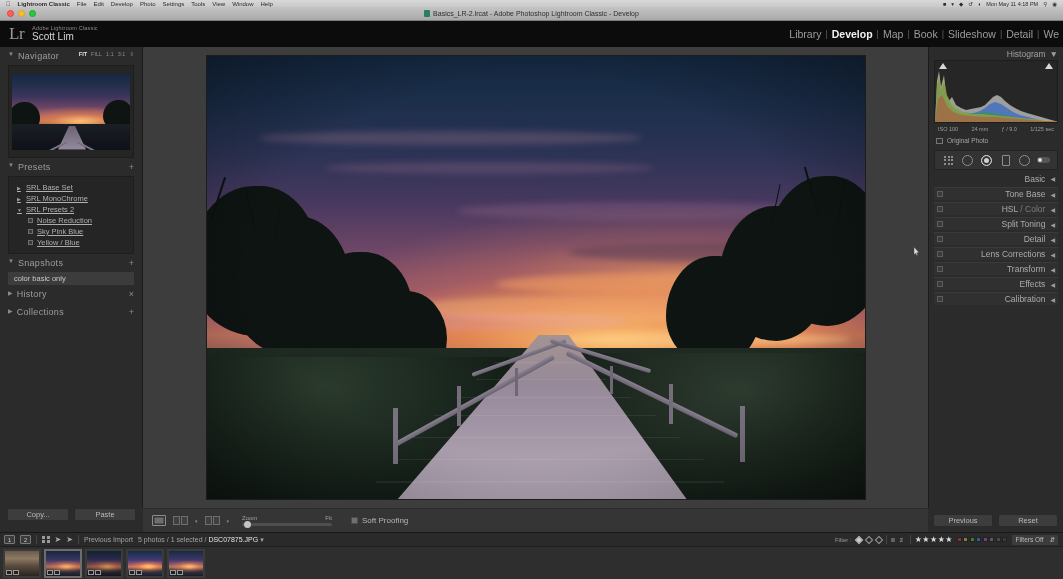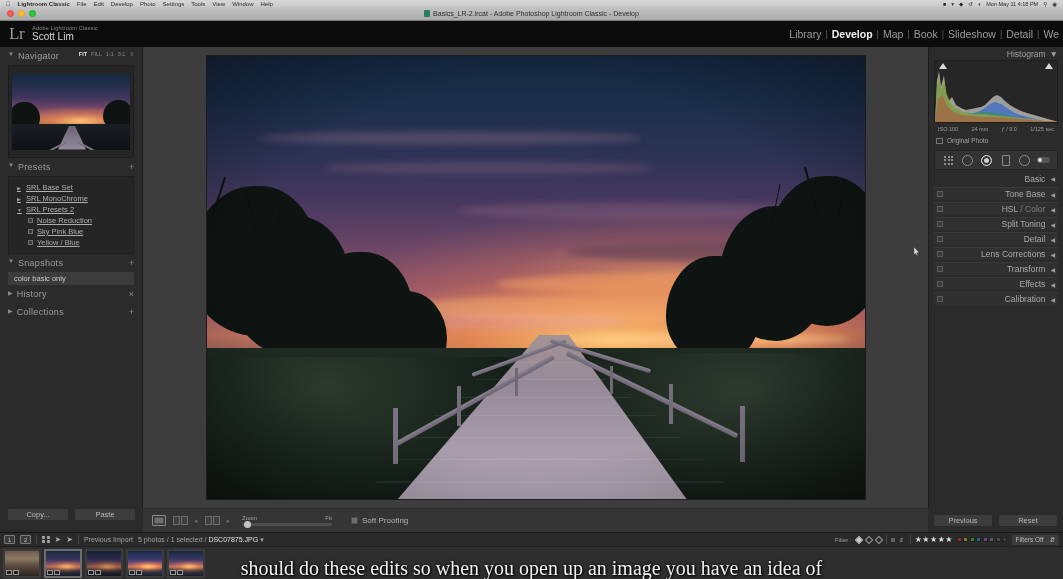--- a/index.html
+++ b/index.html
@@ -677,14 +677,13 @@
         <div class="mini-badge">
             <i></i>
             <i></i>
           </div>
       </div>
     </div>
   </div>
 </div>
 
 <div id="subs">
-  <div id="sub-en">should do these edits so when you open up an image you have an idea of</div>
 </div>
 
 </body></html>

